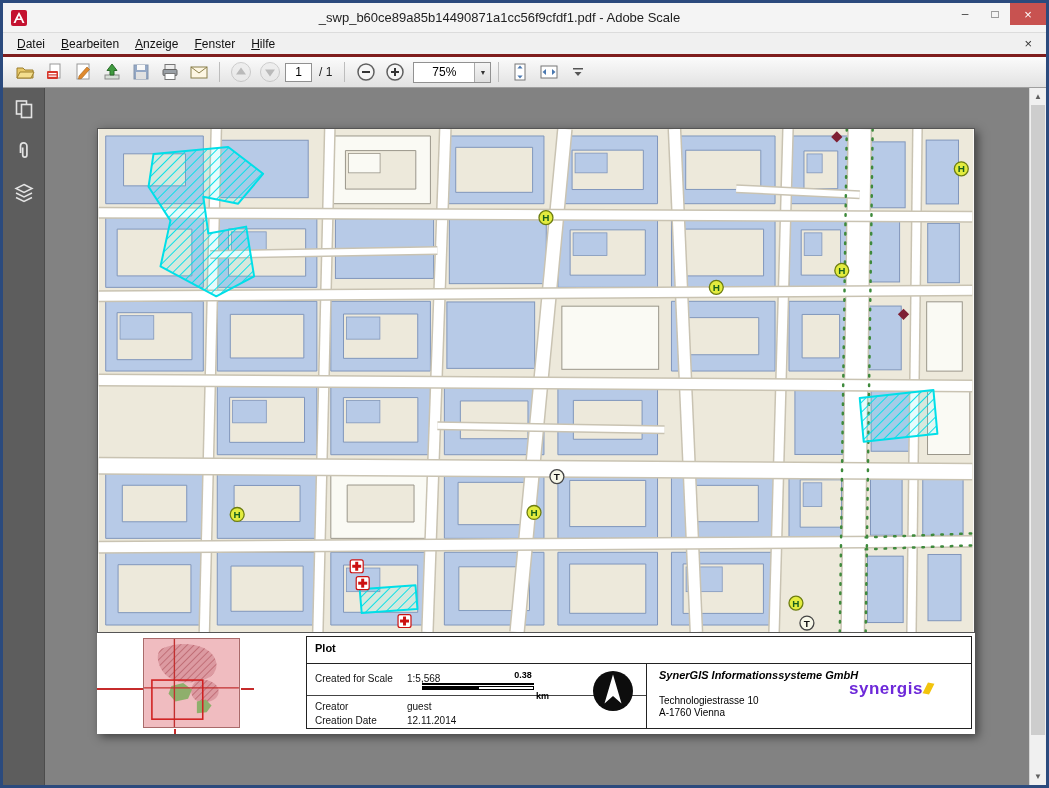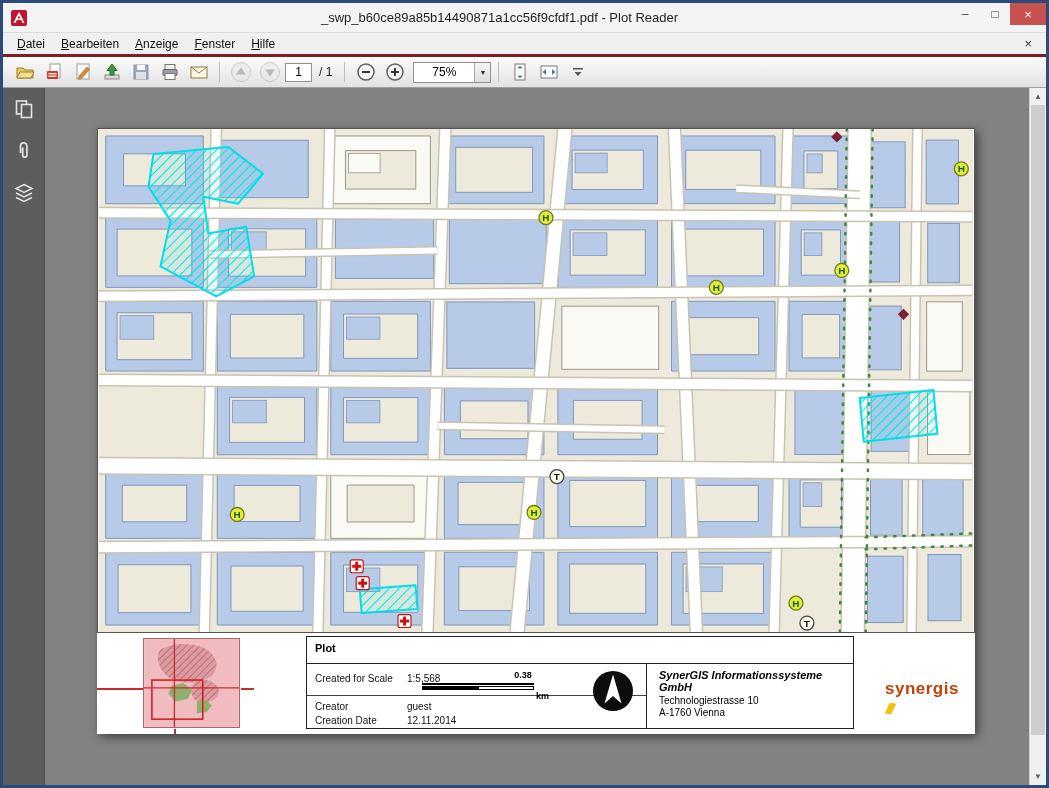--- a/index.html
+++ b/index.html
@@ -69,55 +69,55 @@
               background:#fff; box-shadow:3px 3px 9px rgba(0,0,0,.5); }
   #map-svg { position:absolute; left:0; top:0; border:1px solid #555; }
 
   .minimap { position:absolute; left:46px; top:510px; width:97px; height:90px;
              border:1px solid #a96a6a; }
   .red-line-h  { position:absolute; left:0;   top:560px; width:46px; height:2px; background:#c62b2b; }
   .red-line-h2 { position:absolute; left:144px; top:560px; width:13px; height:2px; background:#c62b2b; }
   .red-line-v  { position:absolute; left:77px; top:601px; width:2px; height:5px; background:#c62b2b; }
 
   
-  .info-box { position:absolute; left:209px; top:508px; width:548px; height:93px;
+  .info-box { position:absolute; left:209px; top:508px; width:666px; height:93px;
               border:1px solid #222; background:#fff; }
   .plot-title { position:absolute; left:8px; top:5px; font-size:11px; font-weight:700; color:#000; }
   .info-hline1 { position:absolute; left:0; right:0; top:26px; height:1px; background:#222; }
   .info-hline2 { position:absolute; left:0; width:339px; top:58px; height:1px; background:#444; }
   .info-vline  { position:absolute; left:339px; top:26px; bottom:0; width:1px; background:#222; }
   .f-label { position:absolute; font-size:10px; color:#111; }
   .f-value { position:absolute; font-size:10px; color:#111; }
   .sb-bar    { position:absolute; left:115px; top:46px; width:112px; height:2px; background:#000; }
   .sb-thick  { position:absolute; left:115px; top:49px; width:56px; height:4px; background:#000; }
   .sb-thick2 { position:absolute; left:171px; top:49px; width:56px; height:4px;
                border:1px solid #000; background:#fff; }
   .sb-val  { position:absolute; left:202px; top:33px; width:28px; text-align:center;
              font-size:9px; font-weight:700; }
   .sb-unit { position:absolute; left:229px; top:54px; font-size:9px; font-weight:700; }
   .compass { position:absolute; left:284px; top:32px; width:44px; height:44px; }
   .company-name  { position:absolute; left:352px; top:32px; font-size:11px; font-weight:700;font-style:italic; }
   .company-addr1 { position:absolute; left:352px; top:58px; font-size:10px; }
   .company-addr2 { position:absolute; left:352px; top:70px; font-size:10px; }
-  .logo { position:absolute; left:578px; top:42px; font-size:17px; font-weight:700;
-          color:#c2410c; letter-spacing:.5px; }
+  .logo { position:absolute; left:542px; top:42px; font-size:17px; font-weight:700;
+          color:#6d28d9; letter-spacing:.5px; }
   .logo-tick { display:inline-block; width:7px; height:11px; background:#f2c40d;
                transform:skewX(-18deg) rotate(10deg); margin-left:2px; }
 </style>
 </head>
 <body>
 
 <div class="window">
 
   <div class="titlebar">
     <svg class="app-icon" viewBox="0 0 18 18">
       <rect x="1" y="1" width="16" height="16" rx="2" fill="#c41230"></rect>
       <path d="M9 3 C6 8 5 11 3.5 14 L5.5 14 C6 12.8 6.3 12 6.8 11 L11.2 11 C11.7 12 12 12.8 12.5 14 L14.5 14 C13 11 12 8 9 3 Z M9 6.4 L10.4 9.6 L7.6 9.6 Z" fill="#fff"></path>
     </svg>
-    <div class="title-text">_swp_b60ce89a85b14490871a1cc56f9cfdf1.pdf - Plot Reader</div>
+    <div class="title-text">_swp_b60ce89a85b14490871a1cc56f9cfdf1.pdf - Adobe Scale</div>
     <div class="win-controls">
       <button class="win-btn">–</button>
       <button class="win-btn">□</button>
       <button class="win-btn close">×</button>
     </div>
   </div>
 
   <div class="menubar">
     <span class="menu-item"><u>D</u>atei</span>
     <span class="menu-item"><u>B</u>earbeiten</span>

